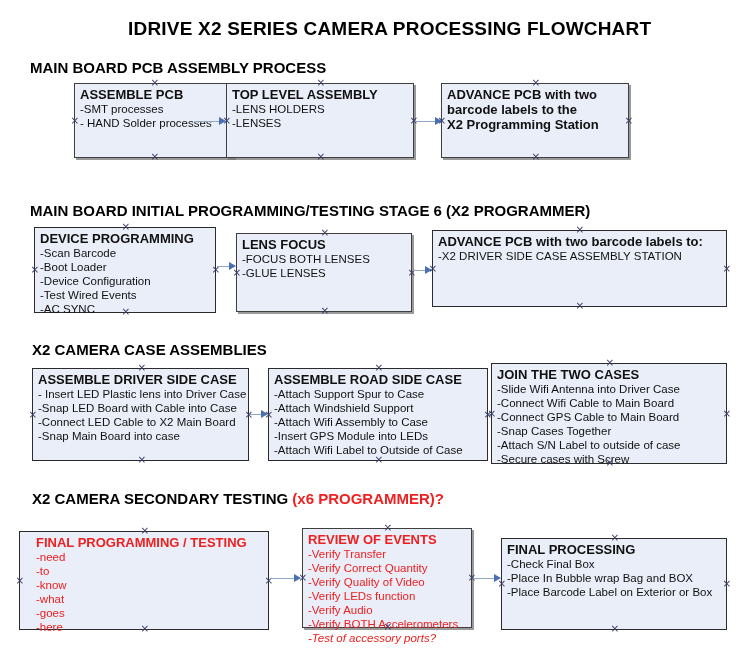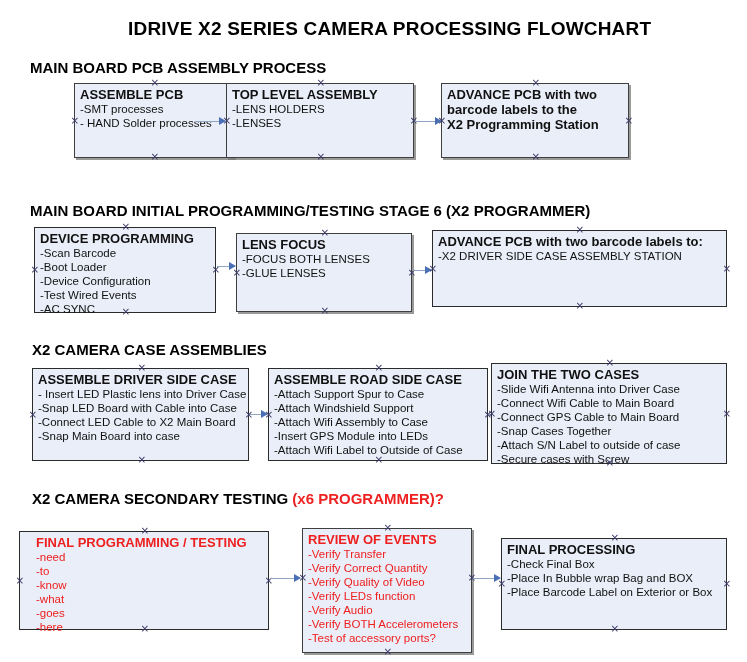--- a/index.html
+++ b/index.html
@@ -37,21 +37,21 @@
   .node.plain{box-shadow:none;border:1px solid #2b2b2b;}
   .node .hdr{
     font-size:13px;font-weight:bold;color:#111;
     line-height:15px;white-space:nowrap;
   }
   .node .line{
     font-size:11.5px;color:#111;line-height:14px;white-space:nowrap;
   }
   .node.red .hdr{color:#ee2020;}
   .node.red .line{color:#ee2020;}
-  .node .line.overflow{position:relative;}
+  .node .line.overflow{position:relative;font-style:italic;}
 
   
   .hx{
     position:absolute;width:7px;height:7px;pointer-events:none;
     color:#3a3a6a;font-size:9px;line-height:7px;text-align:center;
     font-family:"DejaVu Sans",sans-serif;
   }
   .hx::before{content:"\00D7";display:block;transform:scale(1.15,1.15);}
 
   
@@ -222,21 +222,21 @@
     <span class="hx" style="left:121px;top:-4px;"></span>
     <span class="hx" style="left:121px;bottom:-4px;"></span>
     <span class="hx" style="left:-4px;top:46px;"></span>
     <span class="hx" style="right:-4px;top:46px;"></span>
   </div>
 
   <div class="conn" style="left:266px;top:578px;width:30px;">
     <span class="head"></span>
   </div>
 
-  <div class="node red" style="left:298px;top:528px;width:170px;height:125px;">
+  <div class="node red" style="left:298px;top:528px;width:170px;height:100px;">
     <div class="hdr">REVIEW OF EVENTS</div>
     <div class="line">-Verify Transfer</div>
     <div class="line">-Verify Correct Quantity</div>
     <div class="line">-Verify Quality of Video</div>
     <div class="line">-Verify LEDs function</div>
     <div class="line">-Verify Audio</div>
     <div class="line">-Verify BOTH Accelerometers</div>
     <div class="line overflow">-Test of accessory ports?</div>
     <span class="hx" style="left:81px;top:-4px;"></span>
     <span class="hx" style="left:81px;bottom:-4px;"></span>

